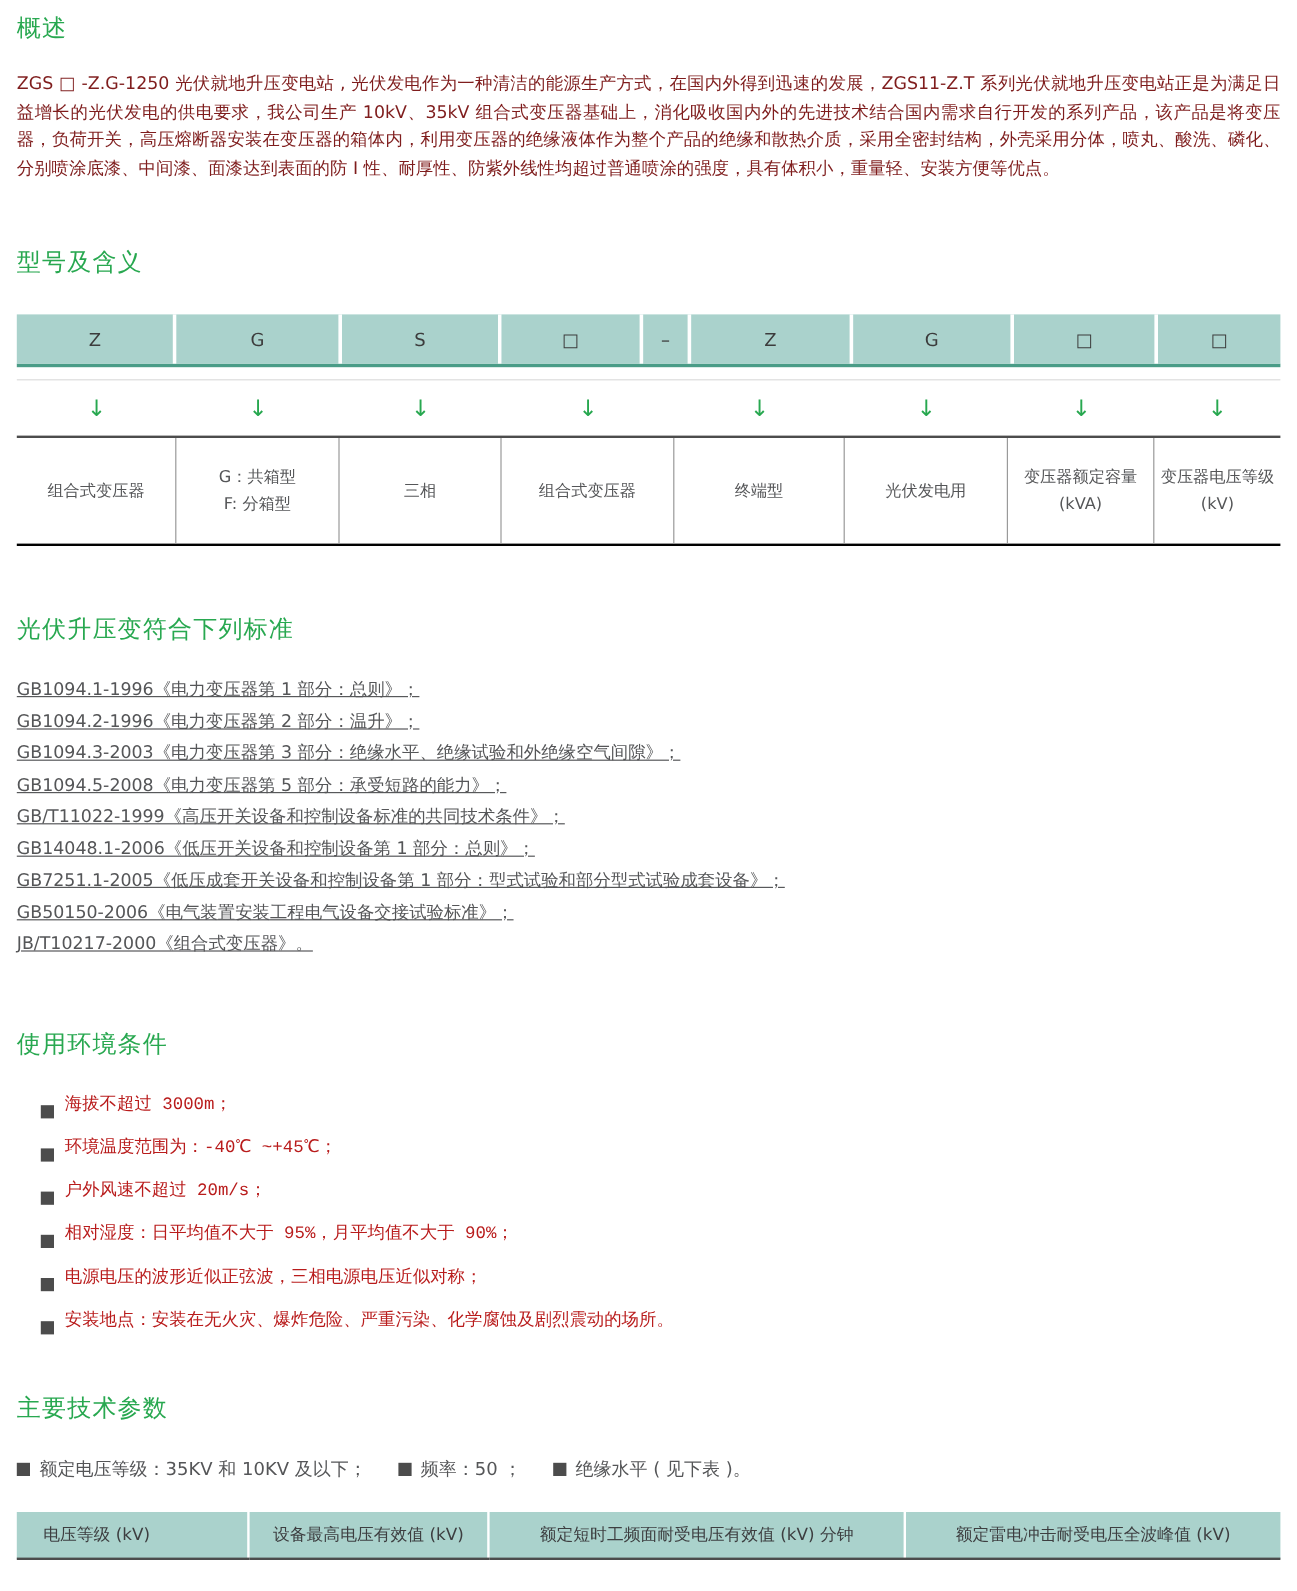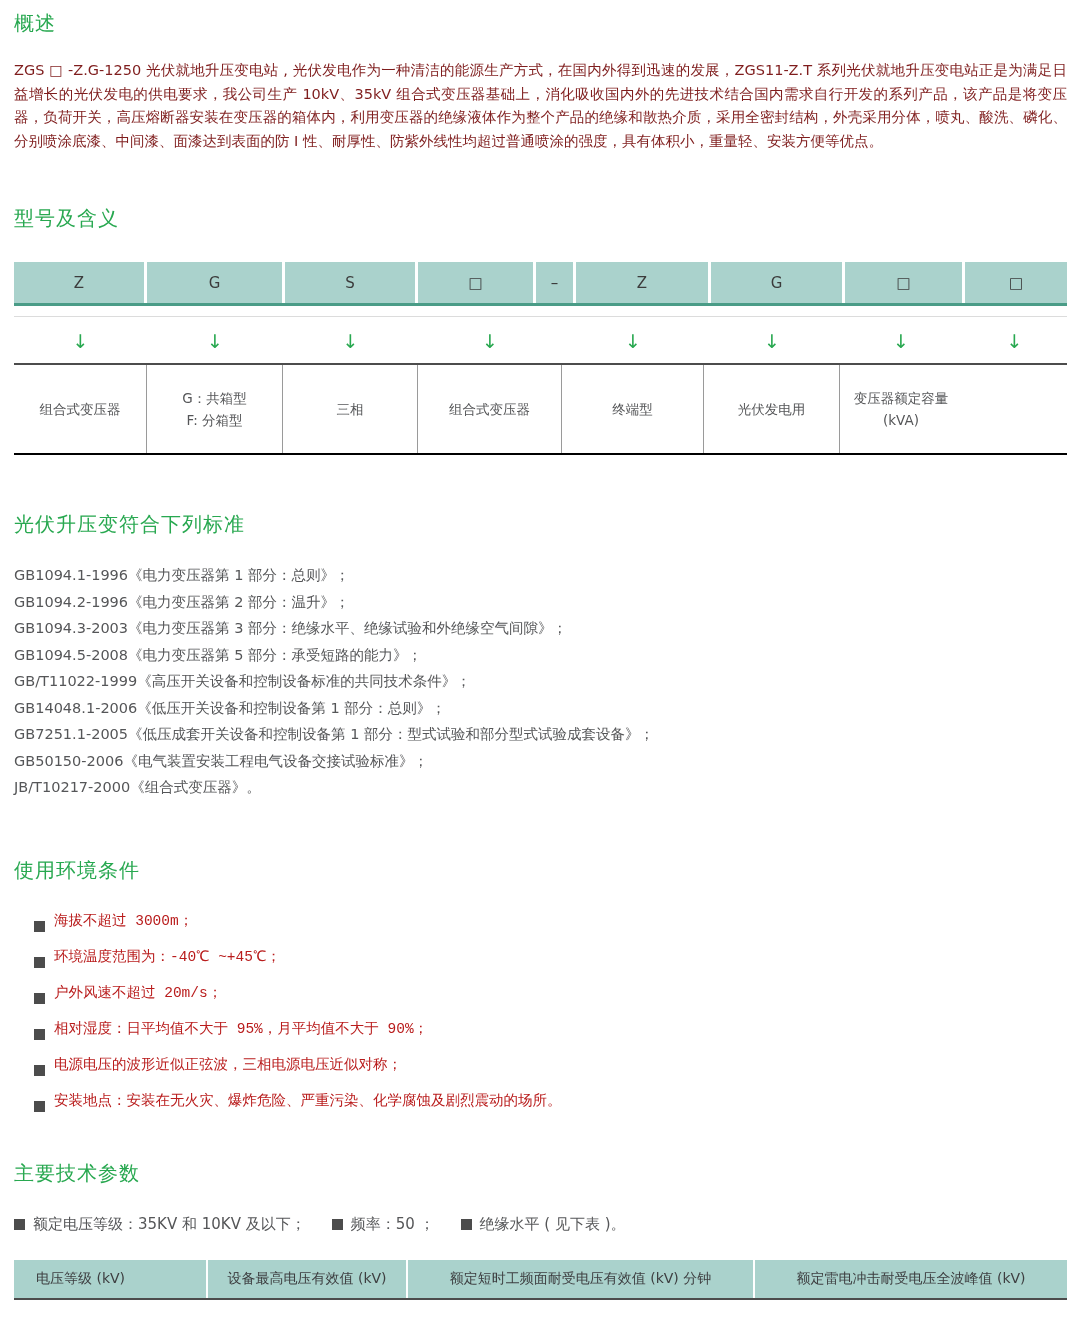--- a/index.html
+++ b/index.html
@@ -77,21 +77,21 @@
 
   
   .cw0{width:133px;} .cw1{width:138px;} .cw2{width:133px;} .cw3{width:118px;}
   .cw4{width:40px;}  .cw5{width:135px;} .cw6{width:134px;} .cw7{width:120px;}
   .cw8{width:102px;}
   .dw0{width:133px;} .dw1{width:136px;} .dw2{width:135px;} .dw3{width:144px;}
   .dw4{width:142px;} .dw5{width:136px;} .dw6{width:122px;} .dw7{width:105px;}
 
   
   .standards-section{margin-top:56px;}
-  .standards-list{margin:24px 0 12px 0;padding:0;list-style:none;}
+  .standards-list{margin:24px 0 12px 0;padding:0;list-style:none;text-decoration:underline;}
   .standards-list li{
     font-size:14.5px;
     line-height:26.5px;
     color:#555658;
   }
 
   
   .env-section{margin-top:56px;font-family:Liberation Mono, monospace;}
   .env-list{margin-top:26px;}
   .env-item{
@@ -182,20 +182,22 @@
     <div class="desc-row">
       <div class="desc-cell dw0">组合式变压器</div>
       <div class="desc-cell dw1">G：共箱型
 F: 分箱型</div>
       <div class="desc-cell dw2">三相</div>
       <div class="desc-cell dw3">组合式变压器</div>
       <div class="desc-cell dw4">终端型</div>
       <div class="desc-cell dw5">光伏发电用</div>
       <div class="desc-cell dw6">变压器额定容量
 (kVA)</div>
+      <div class="desc-cell dw7">变压器电压等级
+(kV)</div>
     </div>
   </section>
 
   <section class="standards-section">
     <h2 class="sec-heading">光伏升压变符合下列标准</h2>
     <ul class="standards-list">
       <li>GB1094.1-1996《电力变压器第 1 部分：总则》；</li>
       <li>GB1094.2-1996《电力变压器第 2 部分：温升》；</li>
       <li>GB1094.3-2003《电力变压器第 3 部分：绝缘水平、绝缘试验和外绝缘空气间隙》；</li>
       <li>GB1094.5-2008《电力变压器第 5 部分：承受短路的能力》；</li>

